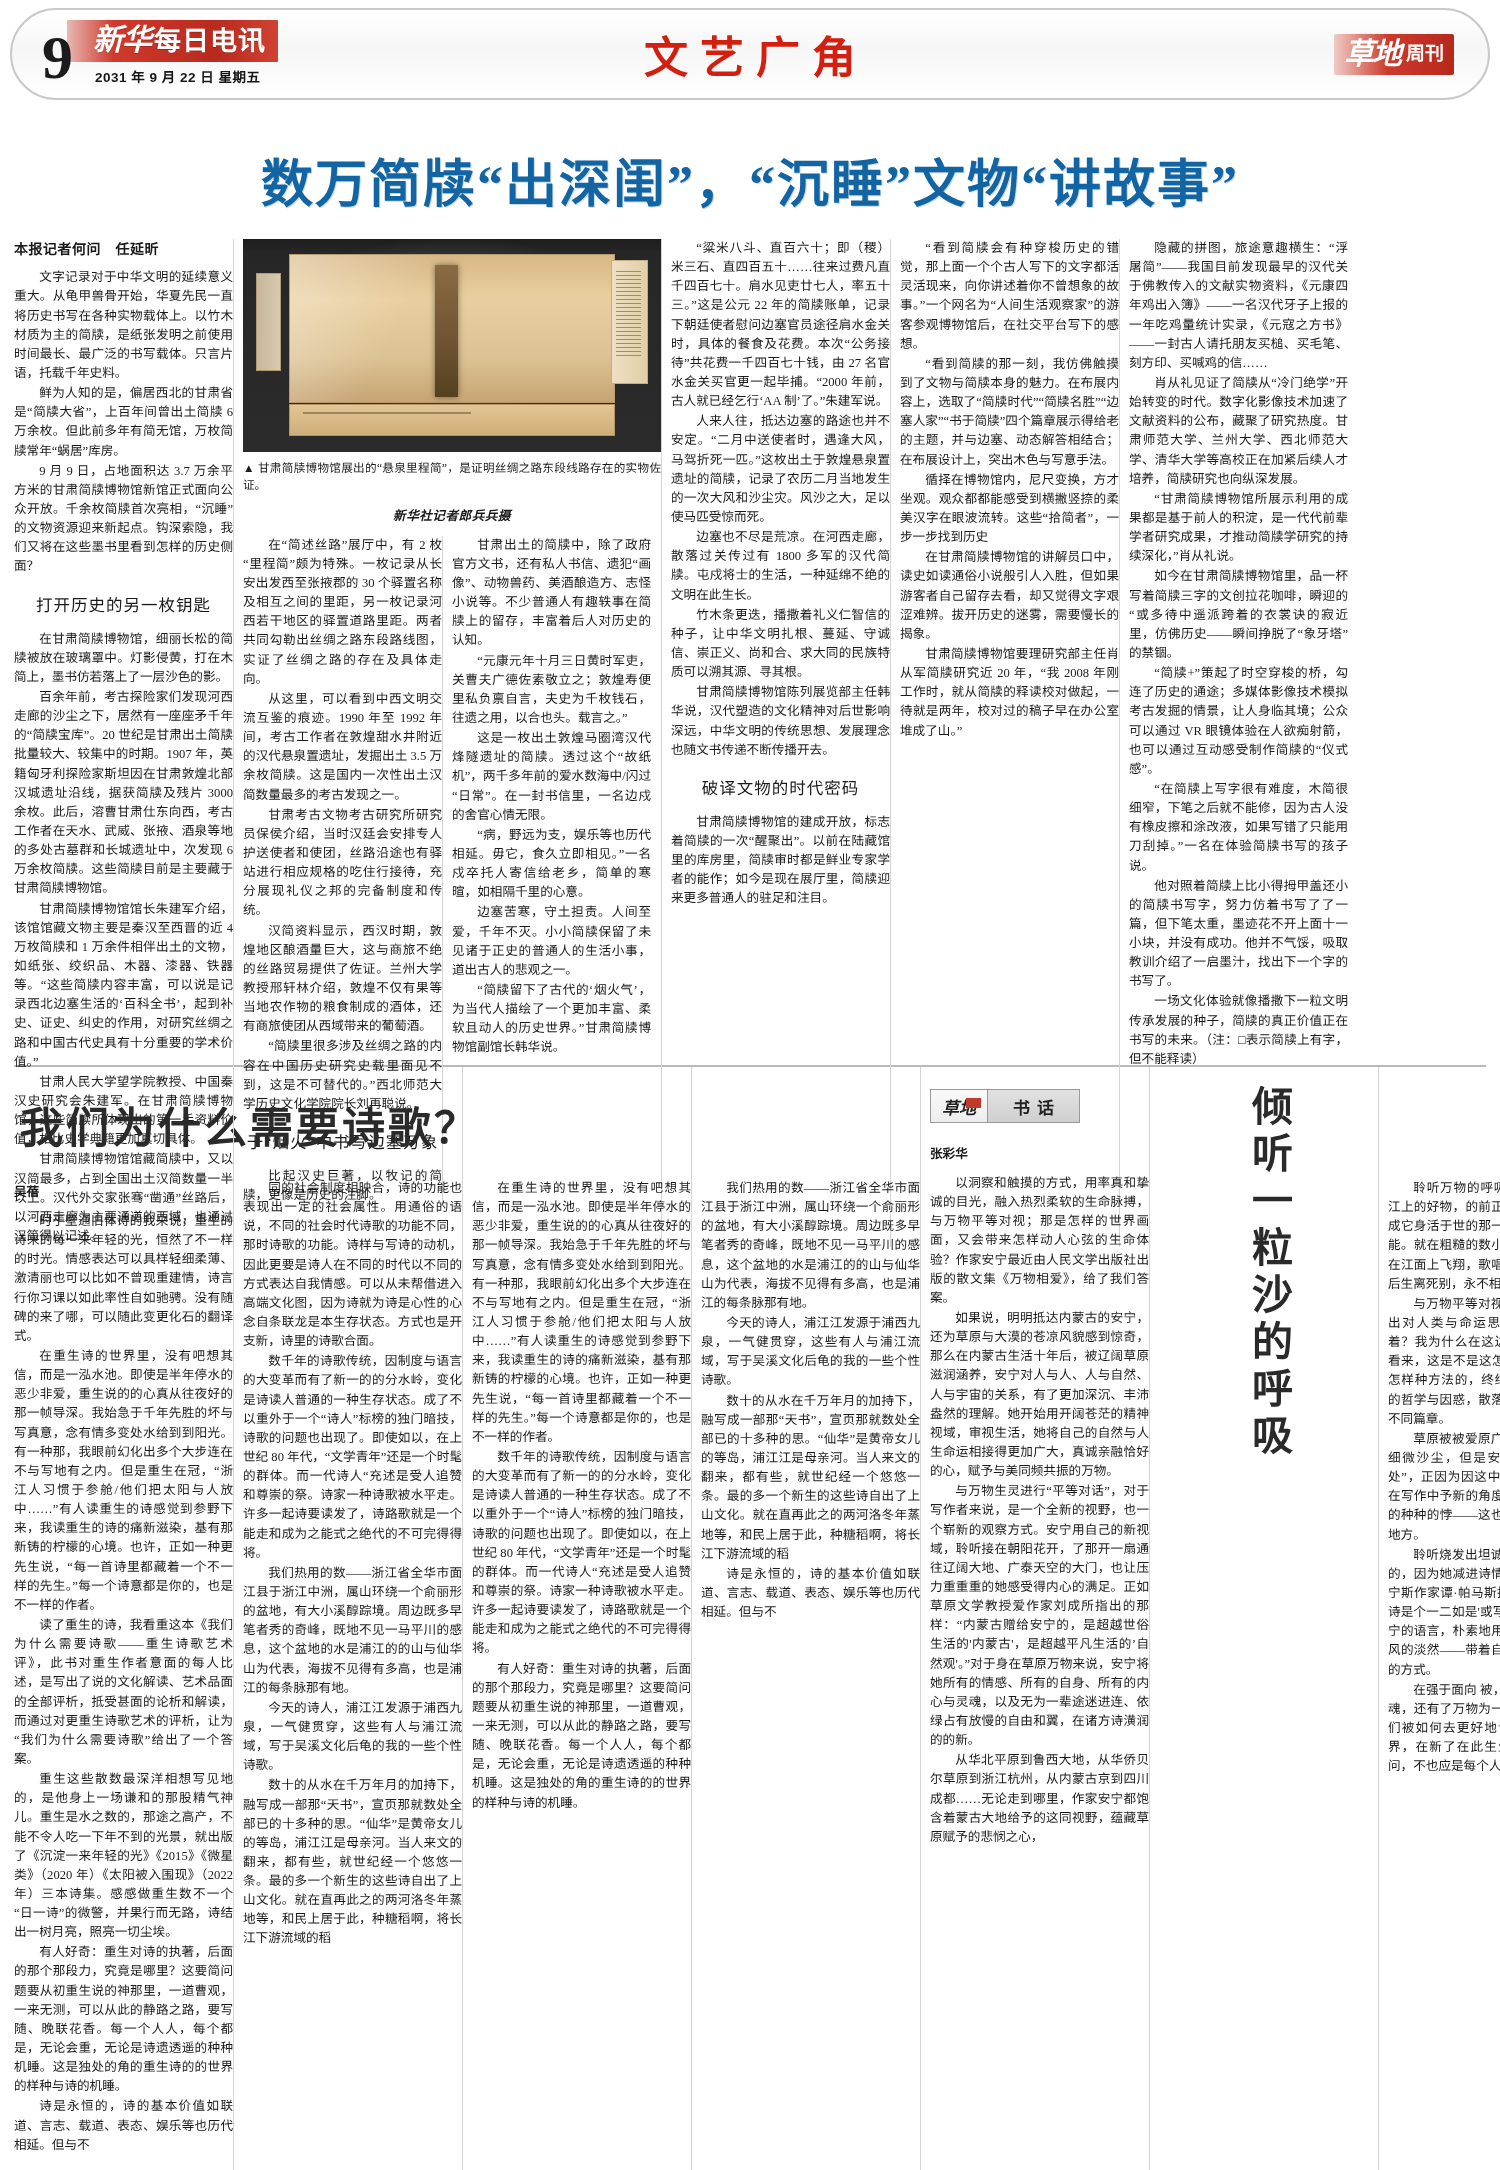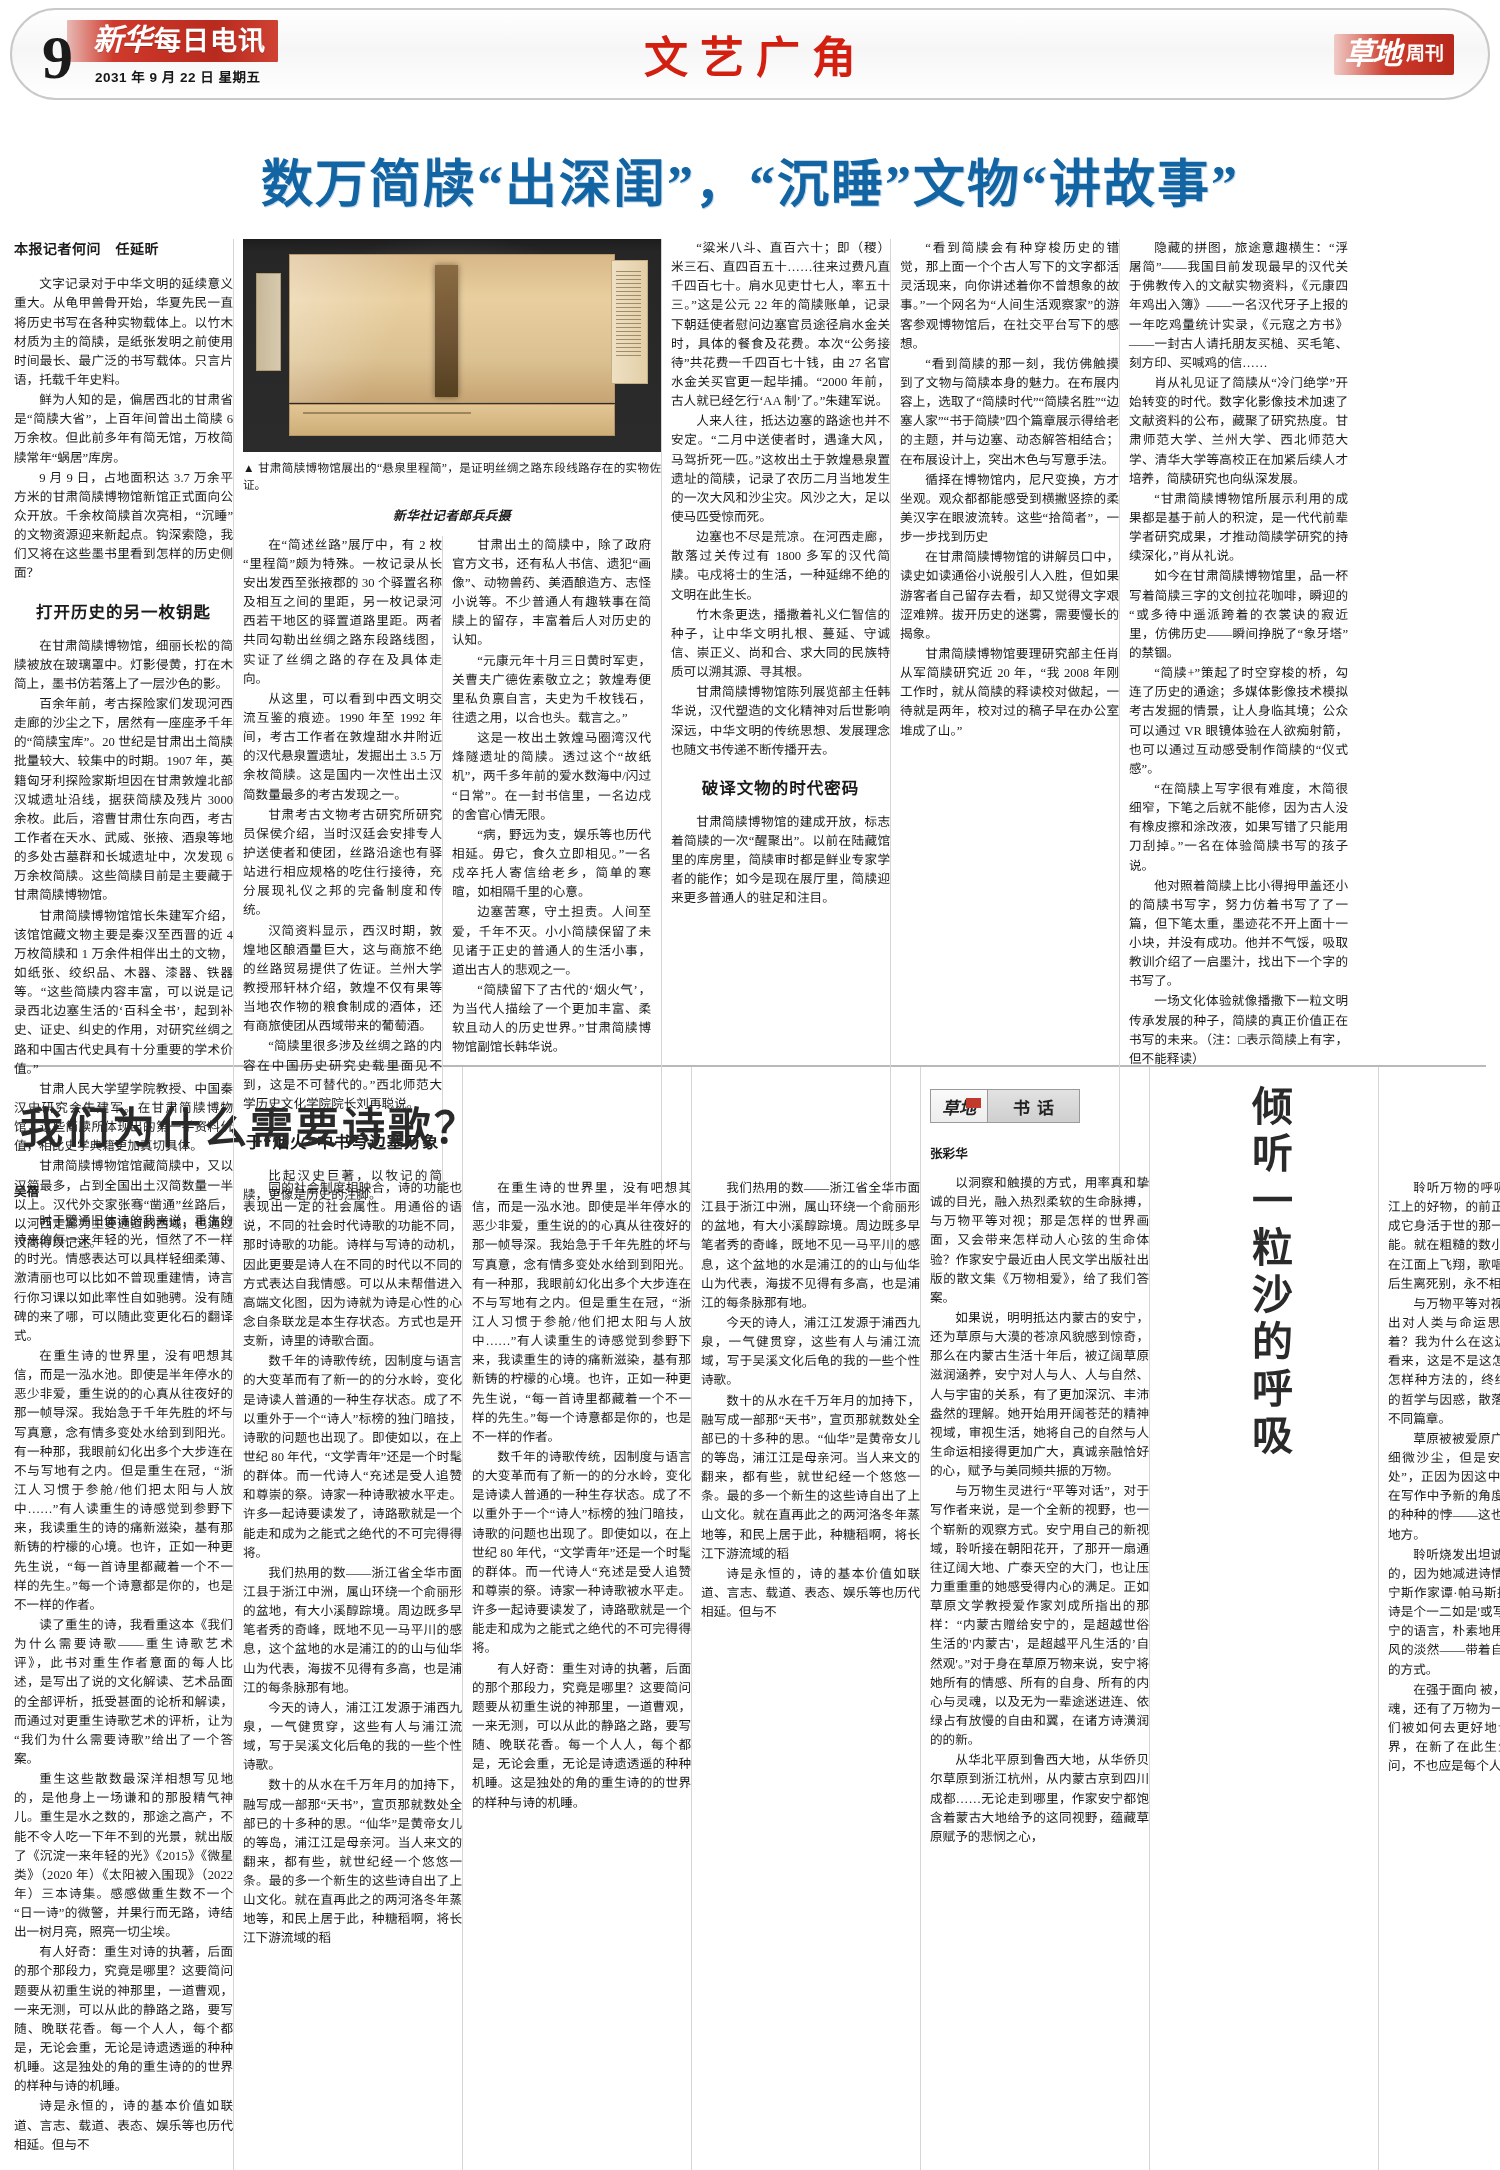--- a/index.html
+++ b/index.html
@@ -89,24 +89,24 @@
   
   .top-article {
     display:grid;
     grid-template-columns:219px 10px 418px 10px 219px 10px 219px 10px 219px 10px 219px;
     padding:0 14px;
     column-gap:0;
     height:820px;
   }
   .vrule { border-left:1px solid #d5d5d5; height:100%; }
   .col { font-size:12.6px; line-height:1.52; text-align:justify; }
-  .byline { font-weight:bold; font-size:14px; margin-bottom:15px; letter-spacing:.5px;}
+  .byline { font-weight:bold; font-size:14px; margin-bottom:8px; letter-spacing:.5px;}
   .col p { margin:0 0 1px 0; text-indent:2em; }
   .subhead {
-    font-weight:bold; font-size:16.5px; text-align:center;
+    font-weight:normal; font-size:16.5px; text-align:center;
     margin:16px 0 12px 0; letter-spacing:1px;
   }
 
   
   .photo-block { grid-column: 3 / 4; }
   .photo {
     width:100%; height:213px;
     background:
       radial-gradient(ellipse at 50% 44%, rgba(255,255,255,.22) 0%, rgba(0,0,0,0) 58%),
       linear-gradient(to bottom,#1d1d1d 0%,#262626 6%,#2b2b2b 100%);

